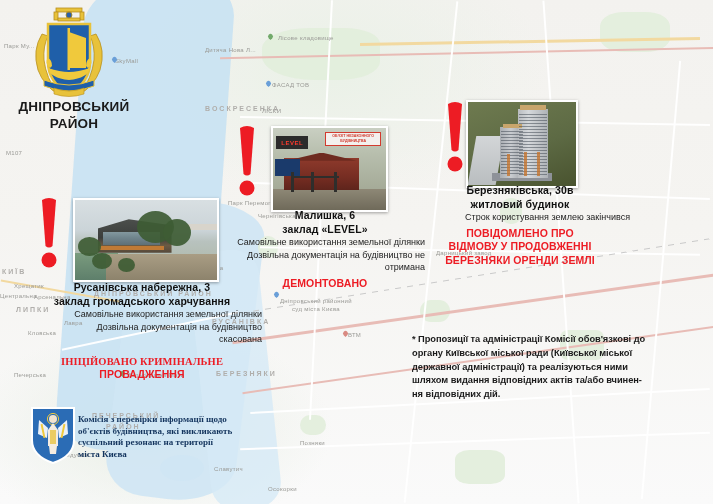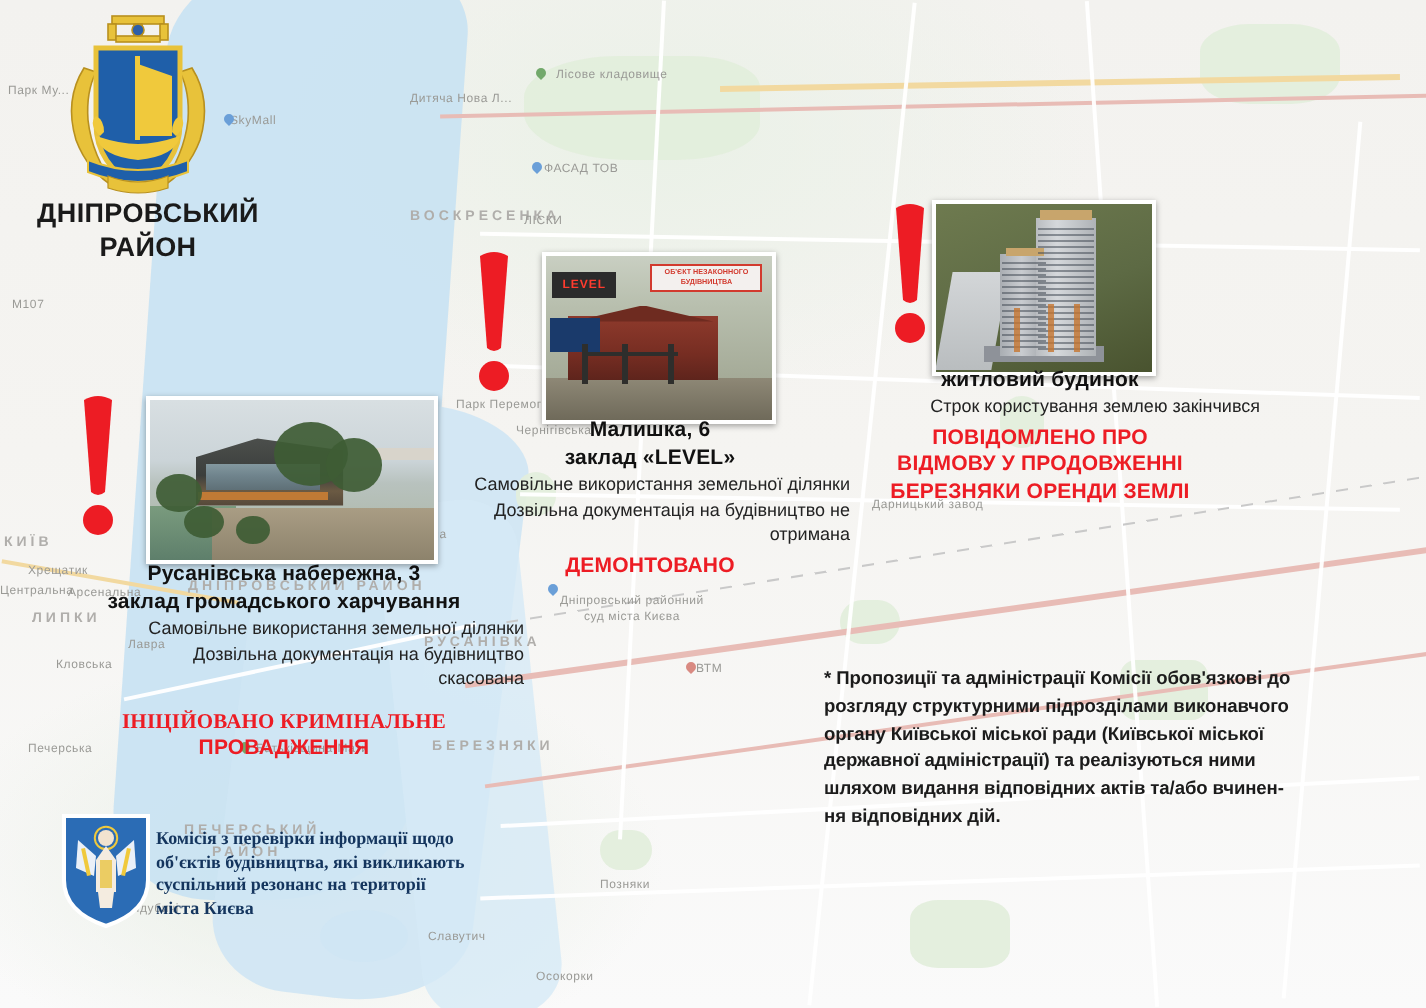--- a/index.html
+++ b/index.html
@@ -427,31 +427,31 @@
       <div class="ph3-top"></div>
       <div class="ph3-top2"></div>
       <div class="ph3-win" style="left:47%;top:14%;width:26%;height:74%;"></div>
       <div class="ph3-win" style="left:31%;top:34%;width:20%;height:54%;"></div>
       <div class="ph3-orange" style="left:52%;top:60%;width:3%;height:28%;"></div>
       <div class="ph3-orange" style="left:64%;top:60%;width:3%;height:28%;"></div>
       <div class="ph3-orange" style="left:36%;top:62%;width:3%;height:26%;"></div>
     </div>
 
     <div class="cap" style="left:410px;top:183px;width:220px;">
+      <div class="t1">Березняківська, 30в</div>
       <div class="t1">житловий будинок</div>
       <div class="t2">Строк користування землею закінчився</div>
       <div class="t3" style="margin-top:3px;">ПОВІДОМЛЕНО ПРО</div>
       <div class="t3">ВІДМОВУ У ПРОДОВЖЕННІ</div>
       <div class="t3">БЕРЕЗНЯКИ ОРЕНДИ ЗЕМЛІ</div>
     </div>
   </div>
 
   <div class="footnote">
     <div>* Пропозиції та адміністрації Комісії обов'язкові до</div>
-    <div>розгляду структурними підрозділами виконавчого</div>
     <div>органу Київської міської ради (Київської міської</div>
     <div>державної адміністрації) та реалізуються ними</div>
     <div>шляхом видання відповідних актів та/або вчинен-</div>
     <div class="last">ня відповідних дій.</div>
   </div>
 
   <div class="emblem-kyiv">
     <svg viewBox="0 0 46 58" width="46" height="58">
       <path d="M2 2 H44 V34 Q44 50 23 57 Q2 50 2 34 Z" fill="#2b6cb5" stroke="#ffffff" stroke-width="2"></path>
 

